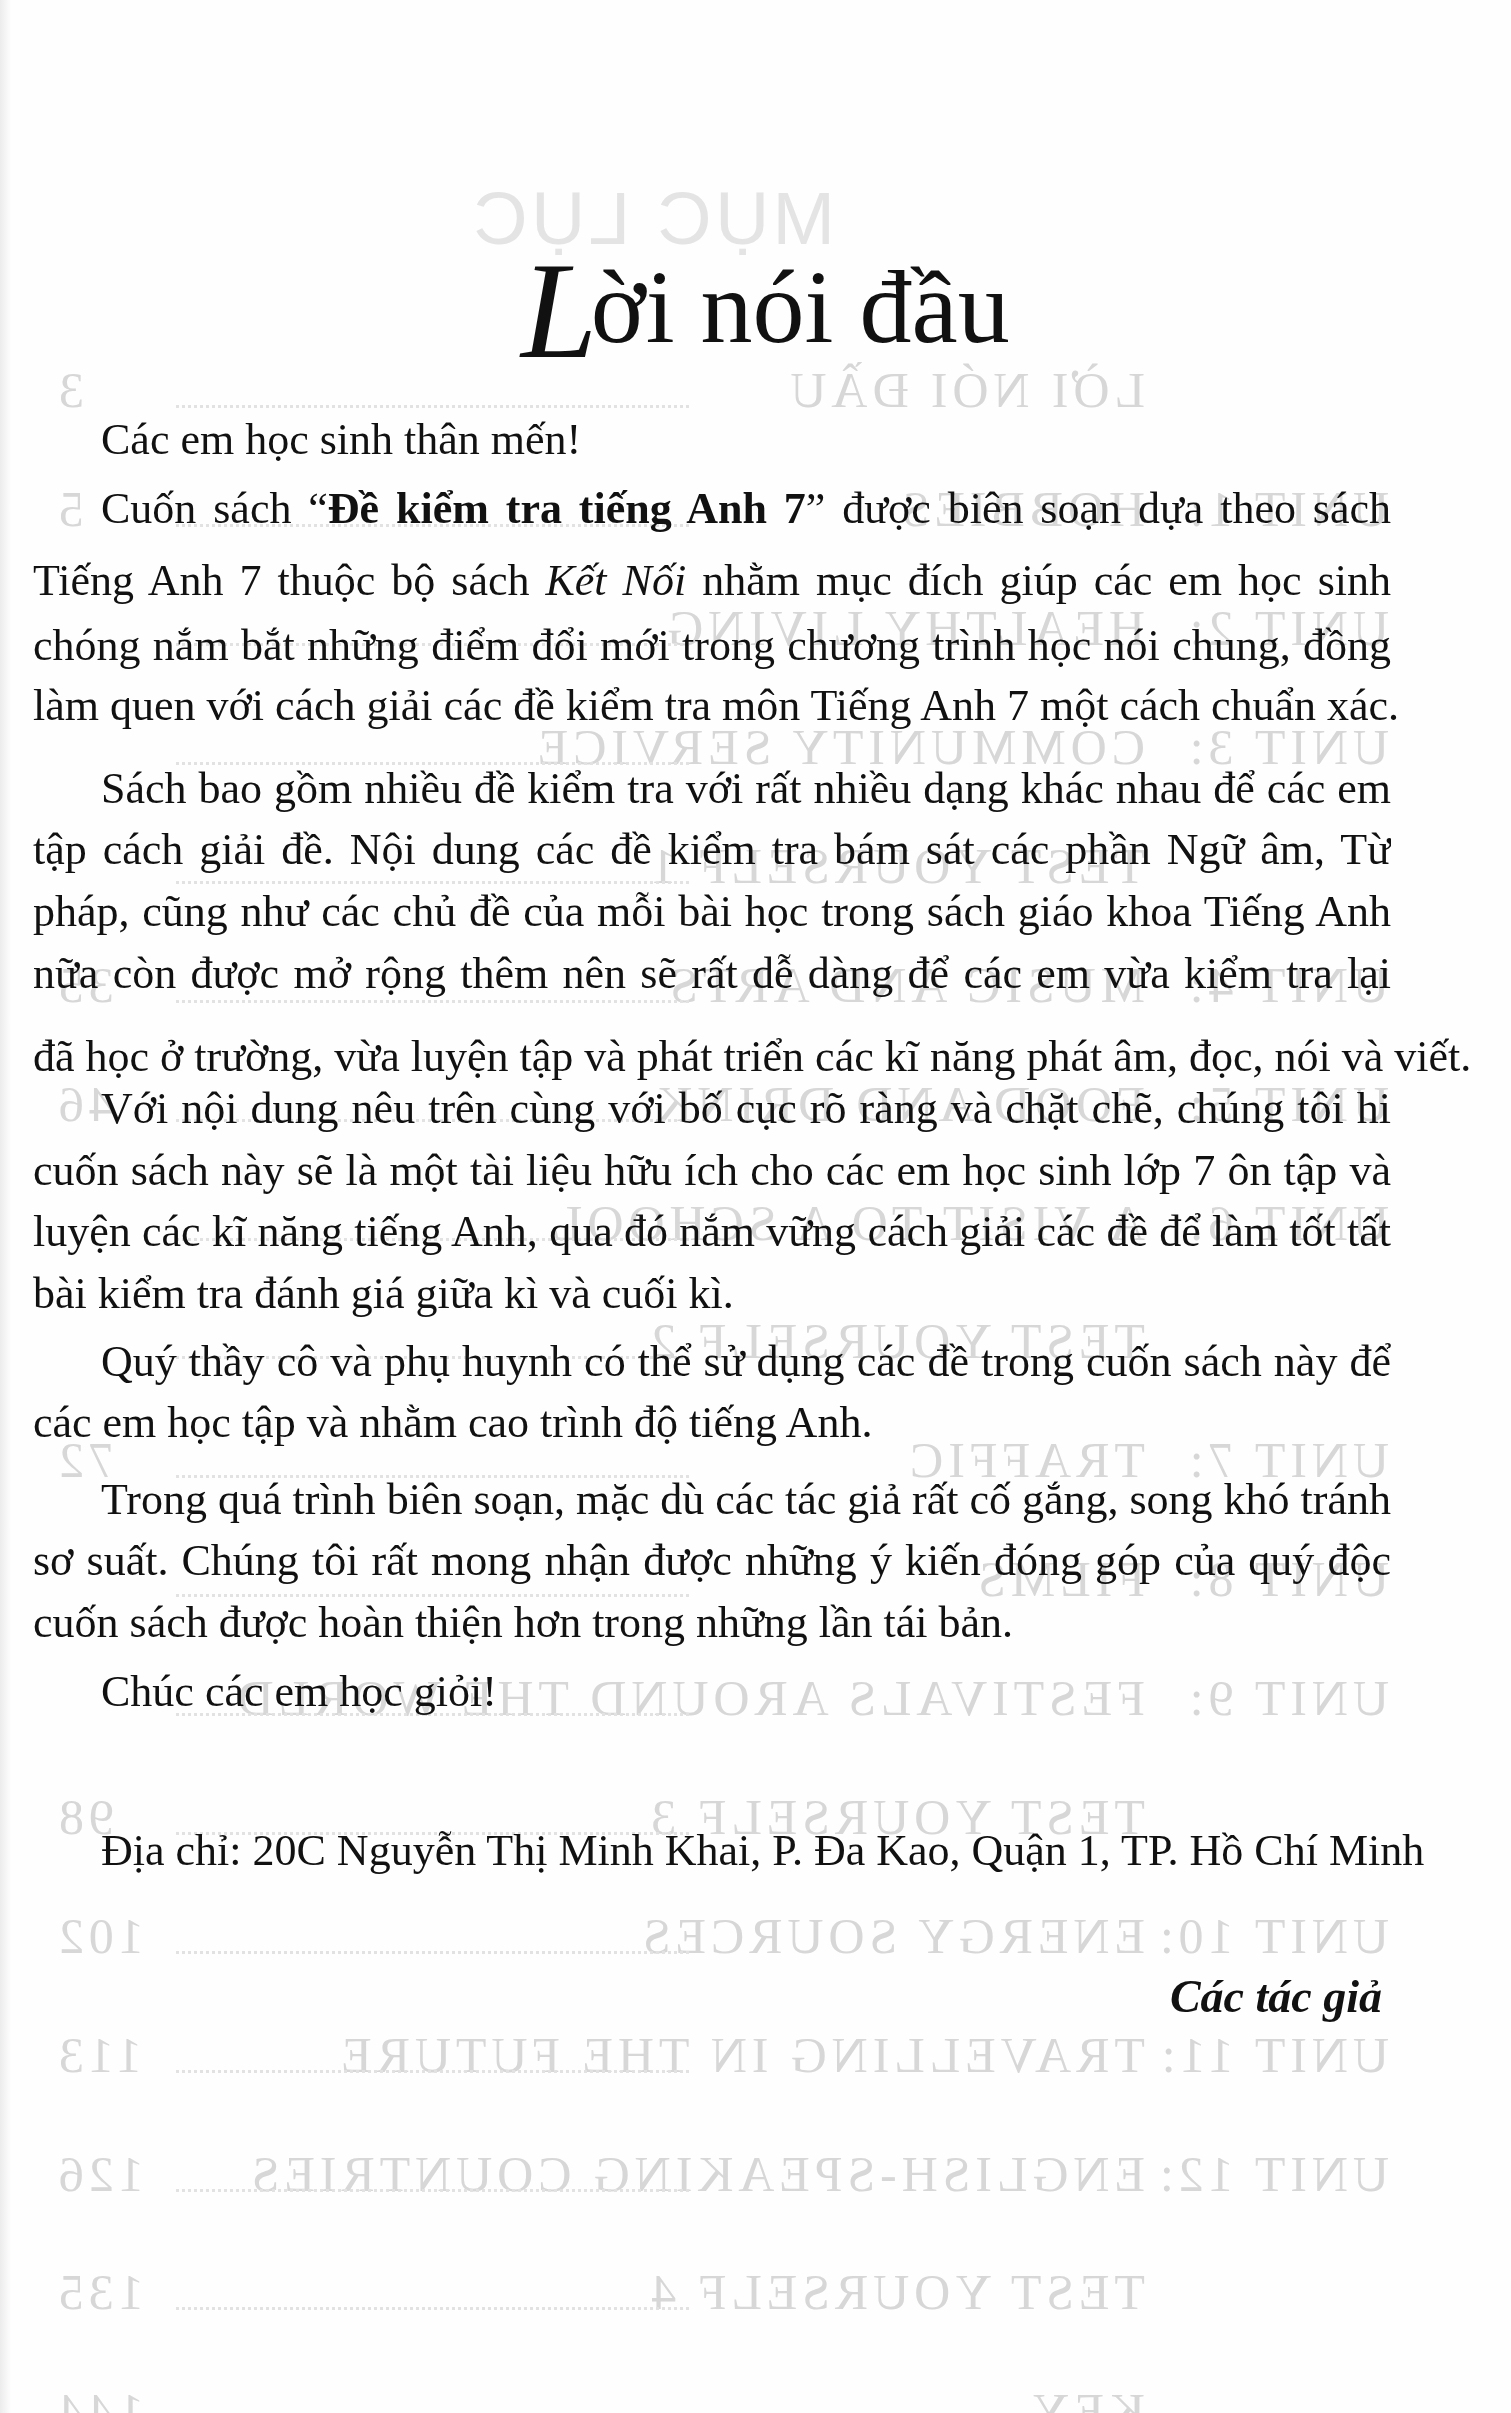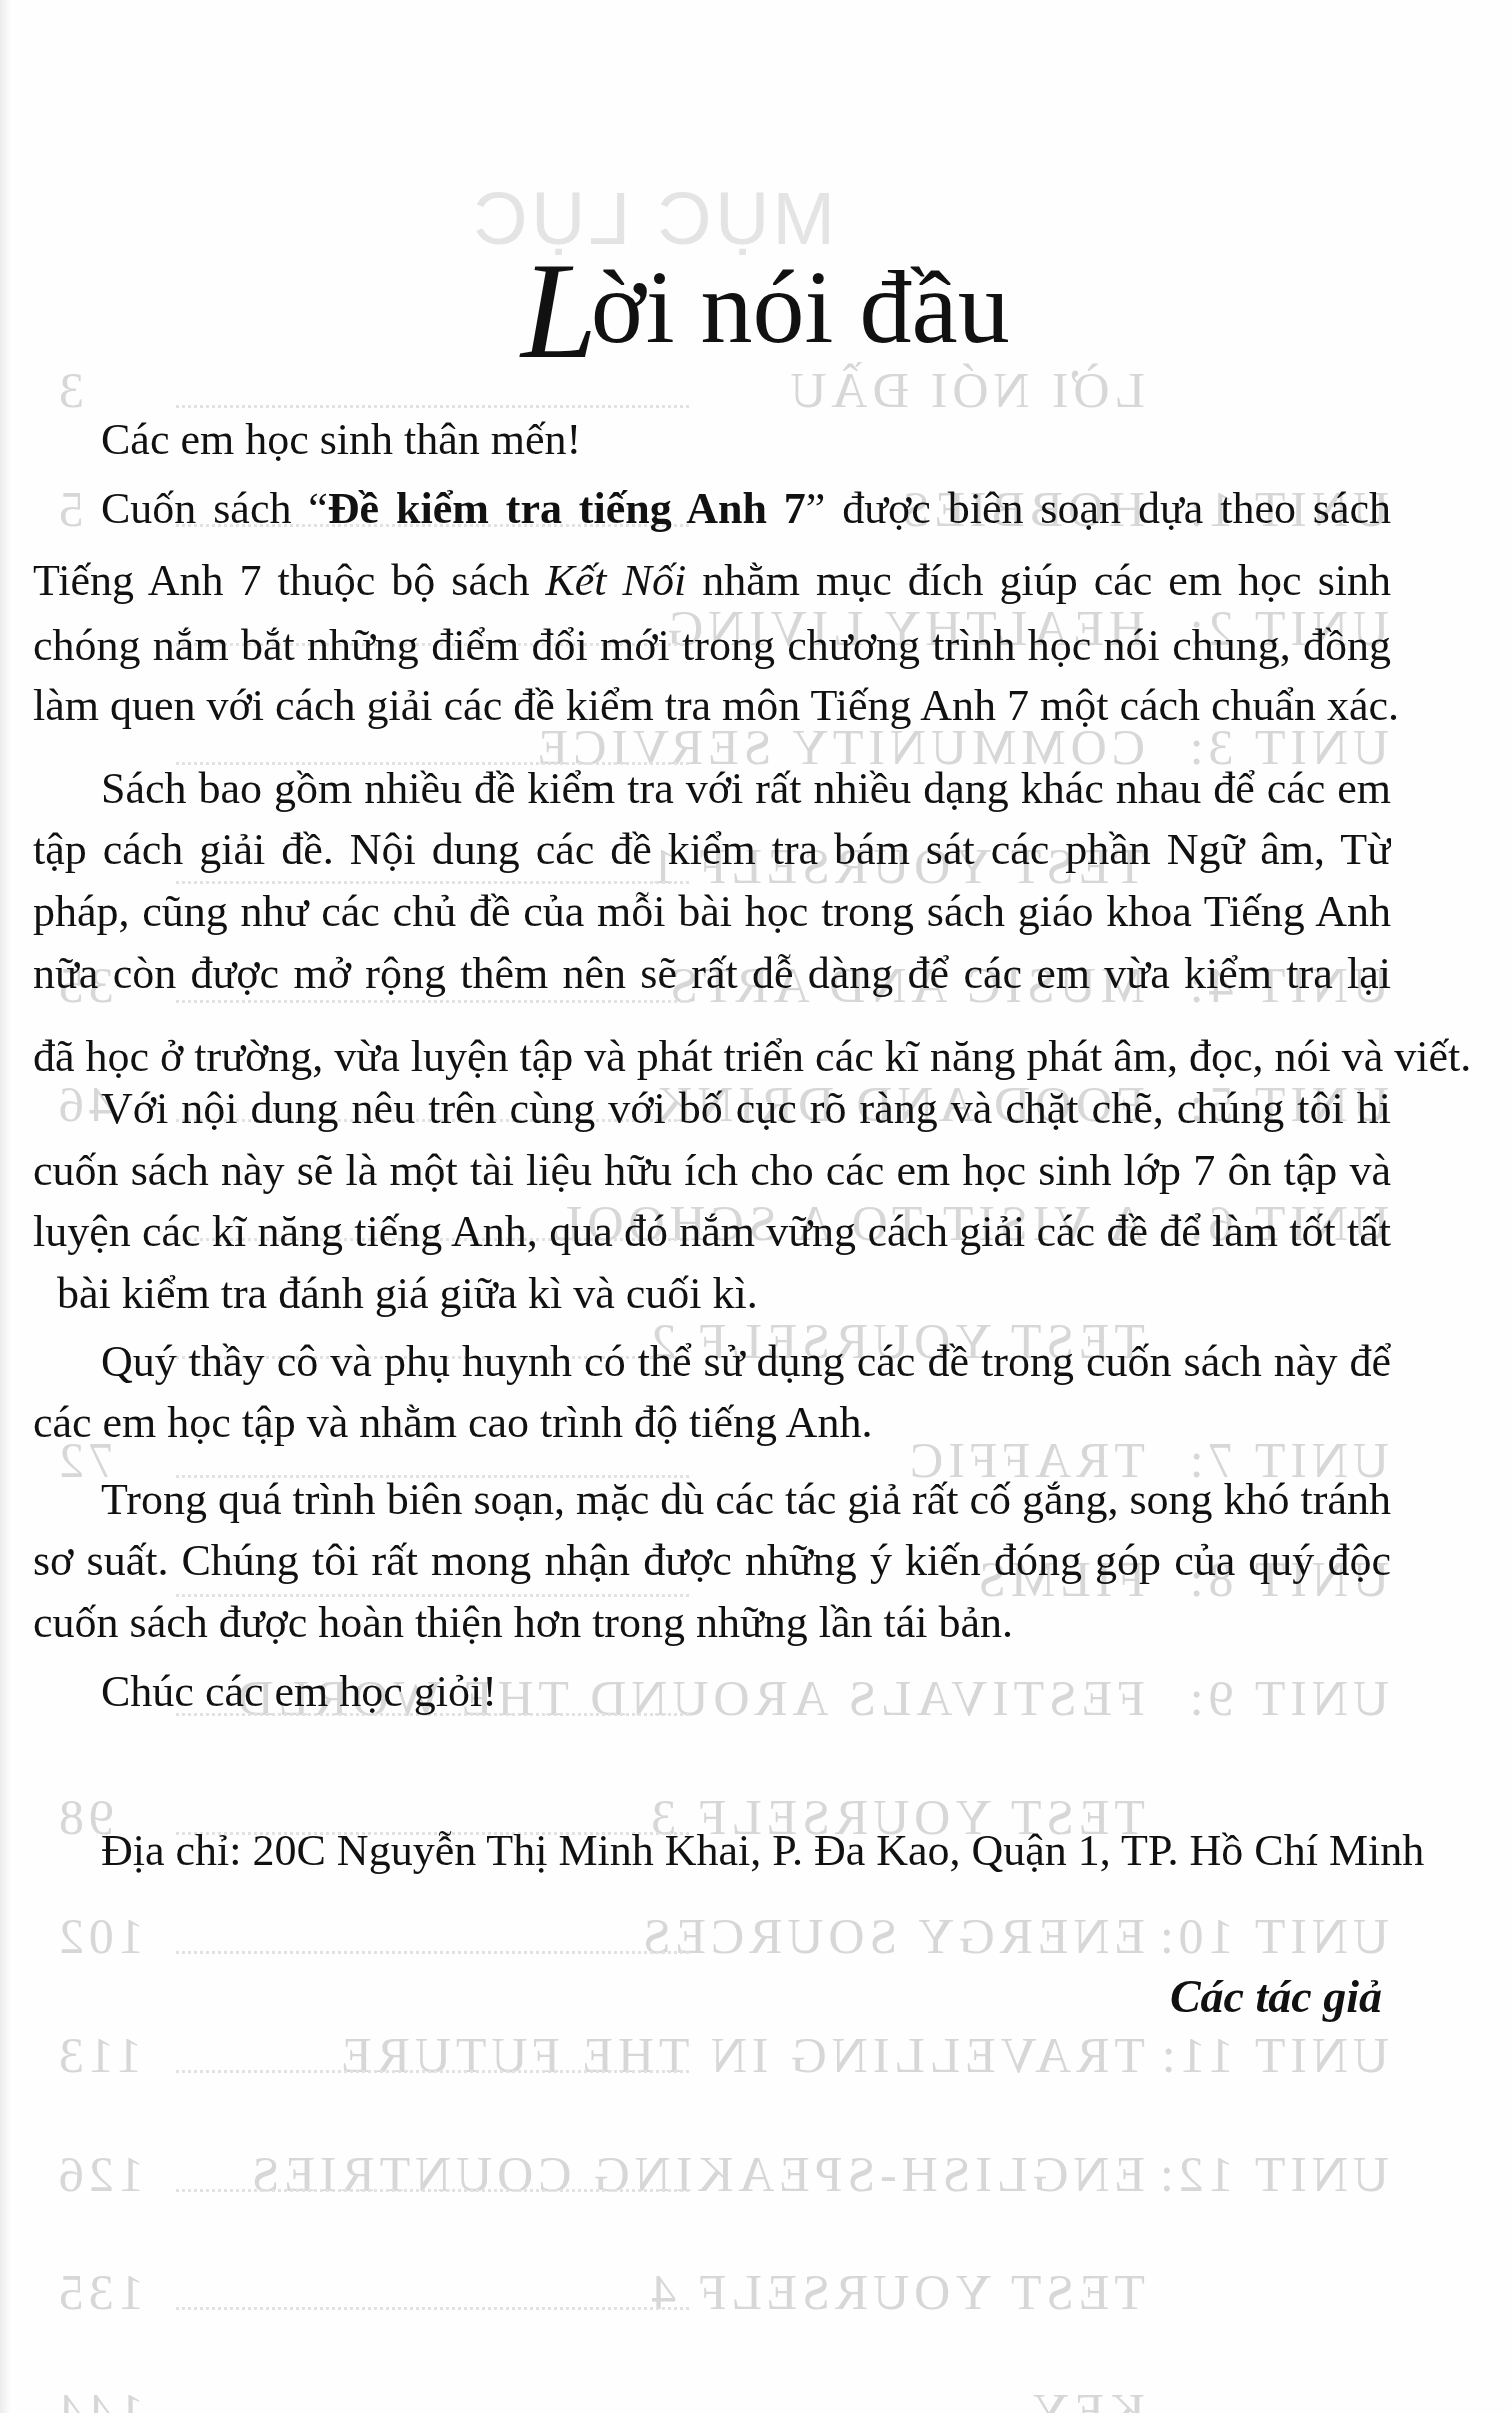--- a/index.html
+++ b/index.html
@@ -91,21 +91,21 @@
 
   <div class="line indent j" style="top:760px;">Sách bao gồm nhiều đề kiểm tra với rất nhiều dạng khác nhau để các em luyện</div>
   <div class="line j" style="top:821px;">tập cách giải đề. Nội dung các đề kiểm tra bám sát các phần Ngữ âm, Từ vựng và Ngữ</div>
   <div class="line j" style="top:883px;">pháp, cũng như các chủ đề của mỗi bài học trong sách giáo khoa Tiếng Anh 7, hơn</div>
   <div class="line j" style="top:945px;">nữa còn được mở rộng thêm nên sẽ rất dễ dàng để các em vừa kiểm tra lại kiến thức</div>
   <div class="line" style="top:1028px;">đã học ở trường, vừa luyện tập và phát triển các kĩ năng phát âm, đọc, nói và viết.</div>
 
   <div class="line indent j" style="top:1080px;">Với nội dung nêu trên cùng với bố cục rõ ràng và chặt chẽ, chúng tôi hi vọng</div>
   <div class="line j" style="top:1142px;">cuốn sách này sẽ là một tài liệu hữu ích cho các em học sinh lớp 7 ôn tập và rèn</div>
   <div class="line j" style="top:1203px;">luyện các kĩ năng tiếng Anh, qua đó nắm vững cách giải các đề để làm tốt tất cả các</div>
-  <div class="line" style="top:1265px;margin-left:24px;">bài kiểm tra đánh giá giữa kì và cuối kì.</div>
+  <div class="line" style="top:1265px;">bài kiểm tra đánh giá giữa kì và cuối kì.</div>
 
   <div class="line indent j" style="top:1333px;">Quý thầy cô và phụ huynh có thể sử dụng các đề trong cuốn sách này để giúp</div>
   <div class="line" style="top:1394px;">các em học tập và nhằm cao trình độ tiếng Anh.</div>
 
   <div class="line indent j" style="top:1471px;">Trong quá trình biên soạn, mặc dù các tác giả rất cố gắng, song khó tránh khỏi</div>
   <div class="line j" style="top:1532px;">sơ suất. Chúng tôi rất mong nhận được những ý kiến đóng góp của quý độc giả để</div>
   <div class="line" style="top:1594px;">cuốn sách được hoàn thiện hơn trong những lần tái bản.</div>
 
   <div class="line indent" style="top:1663px;">Chúc các em học giỏi!</div>
   <div class="line indent" style="top:1822px;">Địa chỉ: 20C Nguyễn Thị Minh Khai, P. Đa Kao, Quận 1, TP. Hồ Chí Minh</div>

